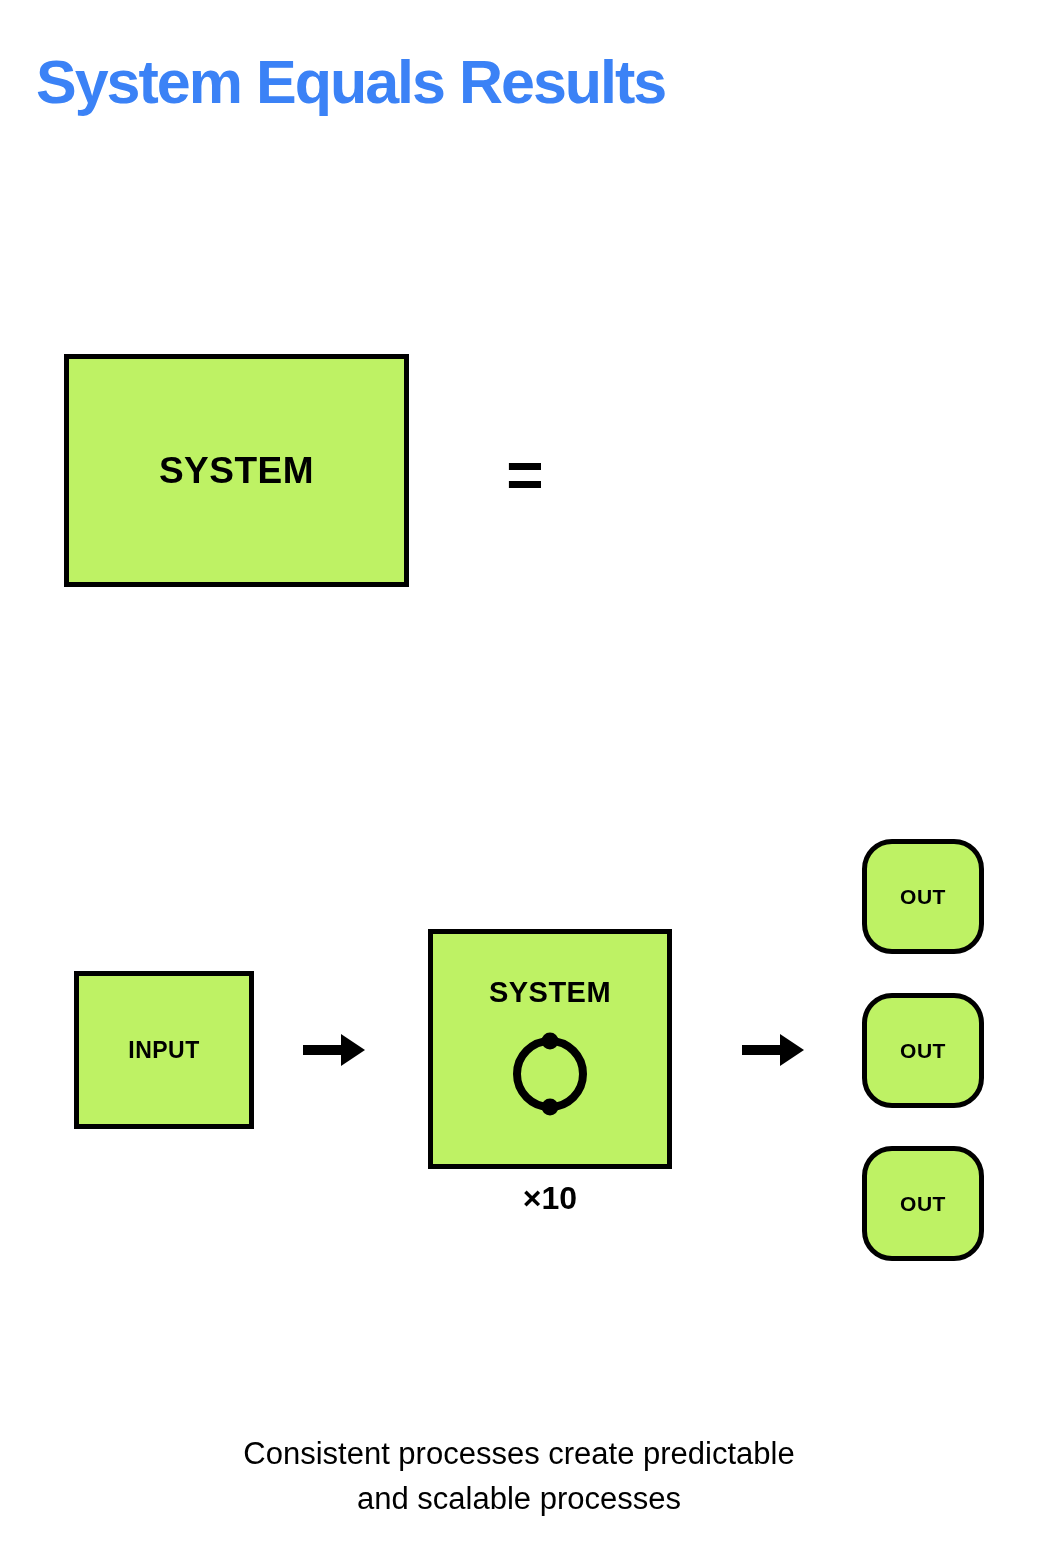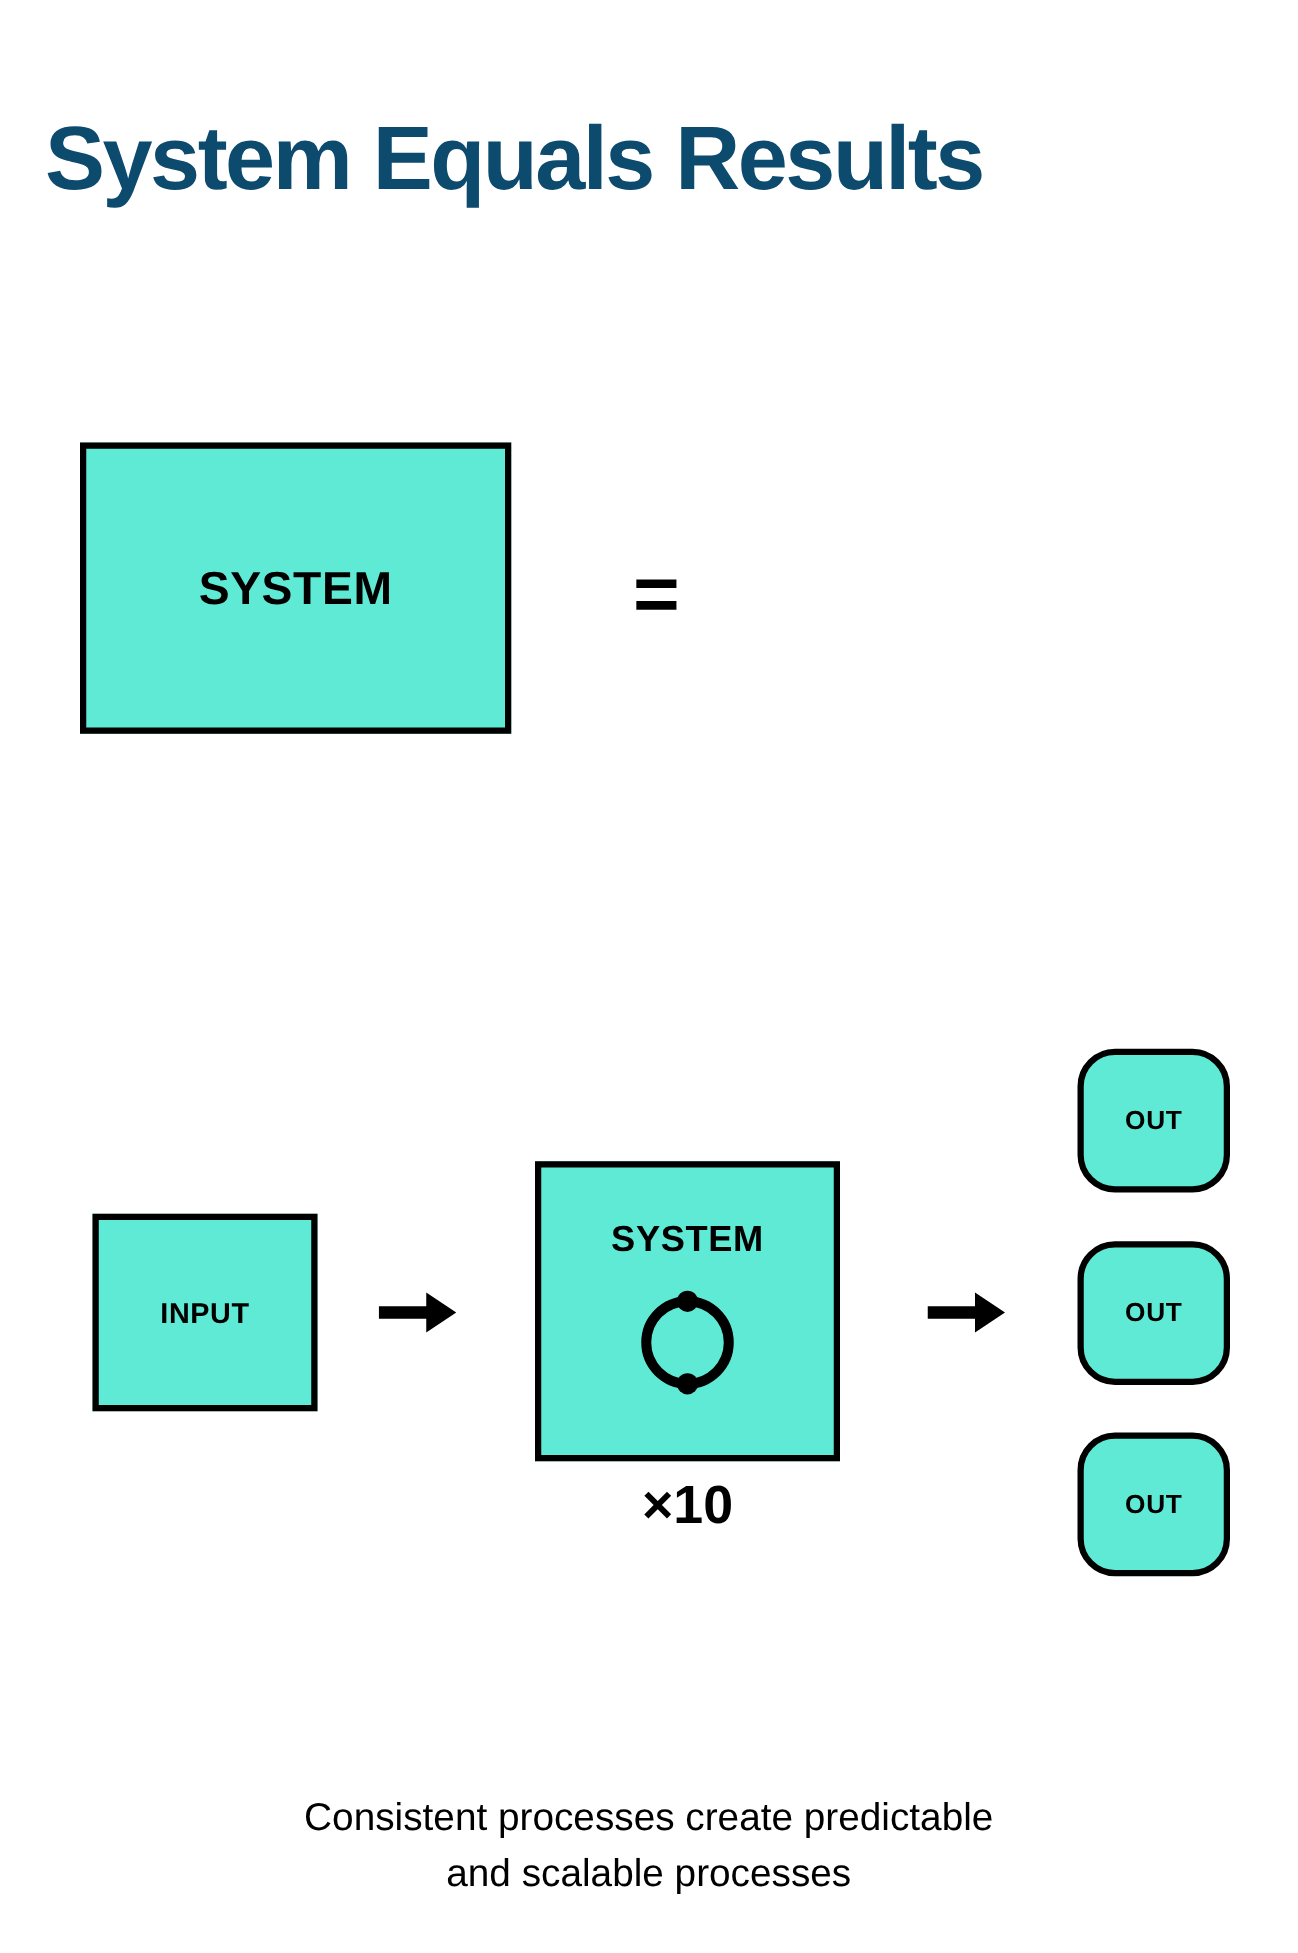--- a/index.html
+++ b/index.html
@@ -19,35 +19,34 @@
     background: #ffffff;
     overflow: hidden;
   }
 
   
   .title {
     position: absolute;
     left: 36px;
     top: 52px;
     width: 980px;
-    font-size: 72px;
+    font-size: 61px;
     font-weight: 700;
     letter-spacing: -2px;
     line-height: 1.0;
-    color: #0c4a6e;
+    color: #3b82f6;
     white-space: nowrap;
-    margin-top: 39px;
   }
 
   
   .box {
     position: absolute;
     box-sizing: border-box;
     border: 5px solid #000000;
-    background: #5eead4;
+    background: #bef264;
     display: flex;
     align-items: center;
     justify-content: center;
   }
   .box-label {
     font-weight: 700;
     color: #000000;
     text-align: center;
     letter-spacing: 0.5px;
   }
@@ -129,21 +128,21 @@
   #arrow-input-to-system { left: 303px; top: 1028px; width: 62px; height: 44px; }
   #arrow-system-to-out   { left: 742px; top: 1028px; width: 62px; height: 44px; }
 
   
   #multiplier-label {
     position: absolute;
     left: 428px;
     top: 1180px;
     width: 244px;
     text-align: center;
-    font-size: 43px;
+    font-size: 32px;
     font-weight: 700;
     color: #000000;
   }
 
   
   .caption {
     position: absolute;
     left: 69px;
     top: 1432px;
     width: 900px;

